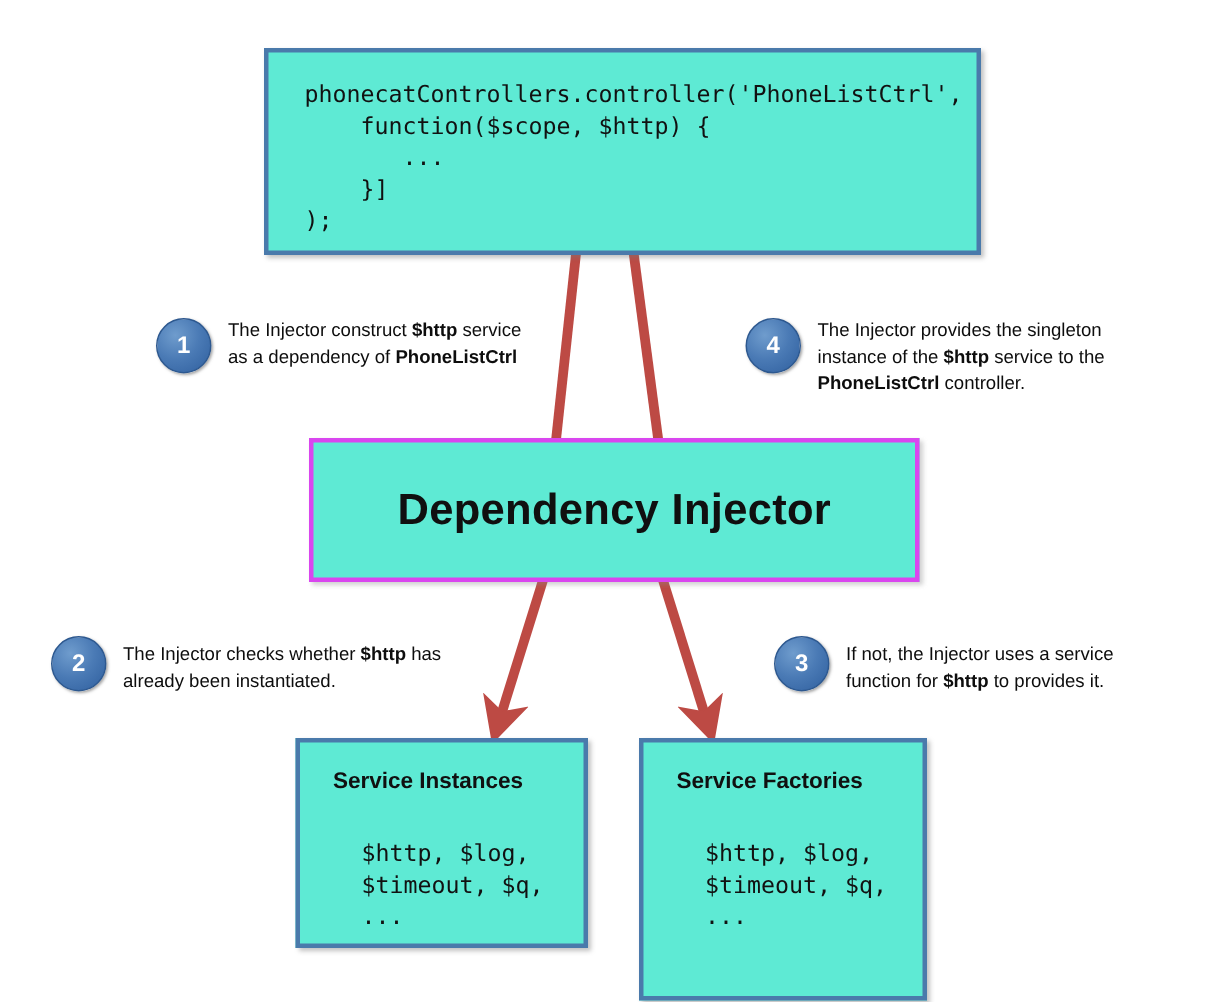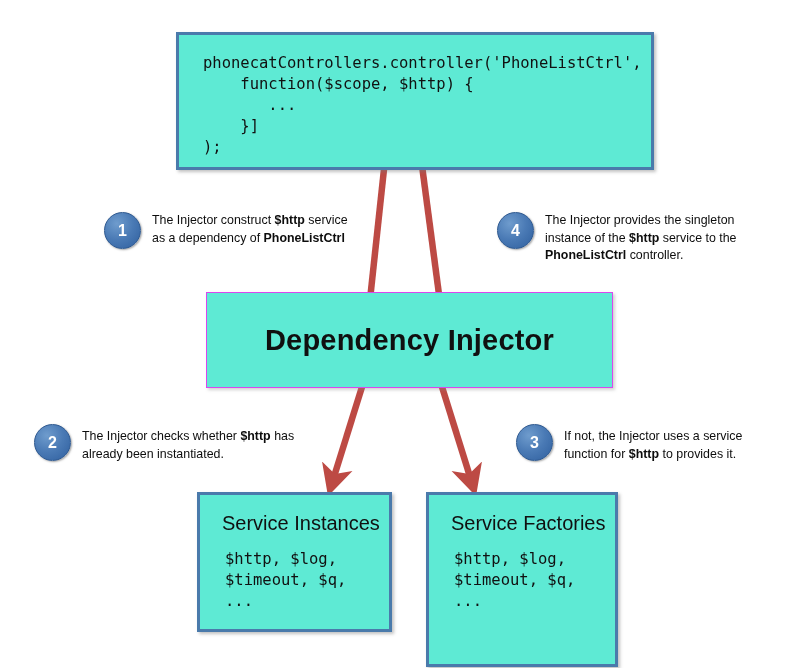--- a/index.html
+++ b/index.html
@@ -10,21 +10,21 @@
   }
   #canvas{position:absolute;inset:0;width:805px;height:668px;}
 
   
   .box{position:absolute;box-sizing:border-box;background:#5eead4;}
   .box-blue{
     border:3px solid #4A7AAB;
     box-shadow:2px 2px 3px rgba(120,120,120,.45);
   }
   .box-green{
-    border:1px solid #d946ef;
+    border:3px solid #d946ef;
     box-shadow:2px 2px 3px rgba(140,140,140,.40);
   }
 
   
   #code-box{left:176px;top:32px;width:478px;height:138px;}
   #code-box pre{
     margin:0;
     padding:18px 0 0 24px;
     font-family:"DejaVu Sans Mono","Liberation Mono",monospace;
     font-size:15.5px;
@@ -38,25 +38,25 @@
   #injector-box{left:206px;top:292px;width:407px;height:96px;
     display:flex;align-items:center;justify-content:center;}
   #injector-title{
     font-size:29px;font-weight:bold;color:#101010;letter-spacing:.2px;
   }
 
   
   #instances-box{left:197px;top:492px;width:195px;height:140px;}
   #factories-box{left:426px;top:492px;width:192px;height:175px;}
   .b-title{
-    font-size:20px;font-weight:normal;color:#101010;
+    font-size:15px;font-weight:bold;color:#101010;
     padding:17px 0 0 22px;
   }
   .b-list{
-    margin:0;padding:14px 0 0 25px;
+    margin:16px;padding:14px 0 0 25px;
     font-family:"DejaVu Sans Mono","Liberation Mono",monospace;
     font-size:15.5px;line-height:21px;color:#111111;white-space:pre;
   }
 
   
   .callout{position:absolute;display:flex;align-items:flex-start;}
   .badge{
     flex:0 0 auto;width:35px;height:35px;border-radius:50%;
     background:radial-gradient(circle at 34% 30%, #6f9ccd 0%, #4a7ab5 48%, #2f5f9e 100%);
     border:1px solid #2d5party;

